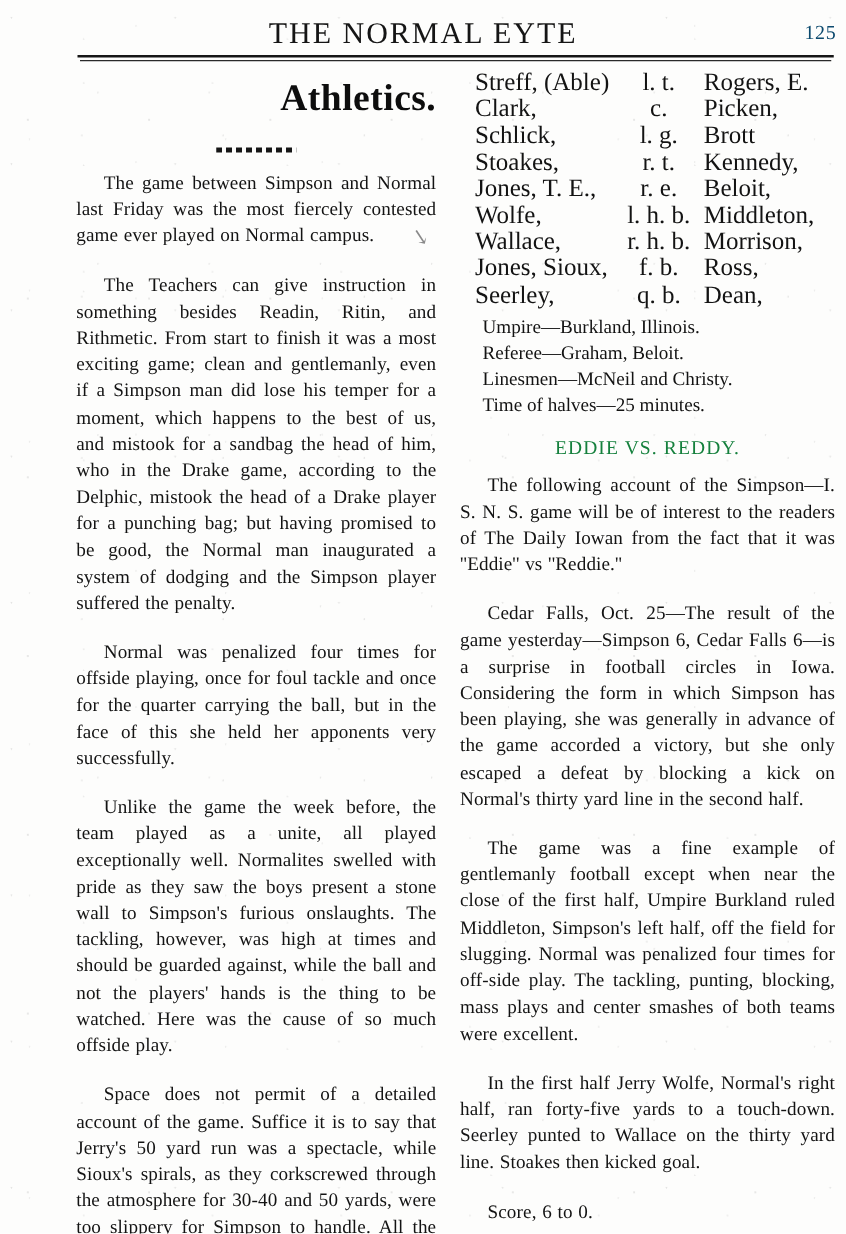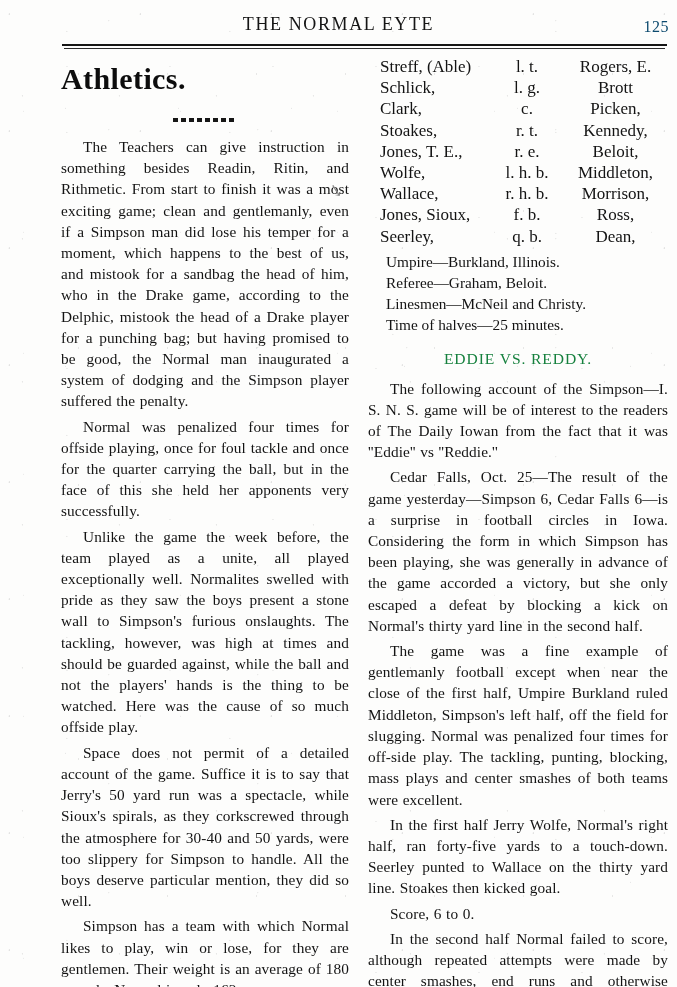--- a/index.html
+++ b/index.html
@@ -41,21 +41,21 @@
   #masthead {
     position: absolute;
     left: 0; right: 0; top: 14px;
     height: 40px;
   }
   .head-title {
     position: absolute;
     left: 0; right: 0;
     top: 0;
     text-align: center;
-    font-size: 18px;
+    font-size: 24px;
     letter-spacing: 1.6px;
     font-family: "Liberation Serif", "DejaVu Serif", serif;
     color: #151515;
   }
   .head-folio {
     position: absolute;
     right: 8px;
     top: 4px;
     font-size: 16px;
     letter-spacing: .5px;
@@ -88,21 +88,21 @@
     left: 368px;
     top: 56px;
     width: 300px;
   }
 
   h1.section-title {
     margin: 0;
     padding: 0;
     font-size: 30px;
     font-weight: bold;
-    text-align: left;
+    text-align: right;
     letter-spacing: .4px;
     font-family: "Liberation Serif", "DejaVu Serif", serif;
     color: #0d0d0d;
   }
   .dash-rule {
     margin: 22px auto 14px auto;
     width: 64px;
     height: 4px;
     background: repeating-linear-gradient(
       to right,
@@ -122,43 +122,43 @@
   p.body {
     margin: 0 0 0 0;
     text-indent: 22px;
     text-align: justify;
     font-size: 15.3px;
     line-height: 21.2px;
     letter-spacing: .1px;
     word-spacing: .6px;
     color: #131313;
   }
-  p.body + p.body { margin-top: 4px; }
+  p.body + p.body { margin-top: 18px; }
 
   h2.sub-title {
     margin: 14px 0 10px 0;
     font-size: 15.6px;
     font-weight: normal;
     text-align: center;
     letter-spacing: .9px;
     color: #15803d;
   }
 
   
   .lineup {
     width: 100%;
     border-collapse: collapse;
-    font-size: 17px;
+    font-size: 20px;
     line-height: 21.2px;
     color: #131313;
   }
   .lineup td { padding: 0; vertical-align: baseline; }
   .lineup td.home   { width: 41%; text-align: left;   padding-left: 12px; }
   .lineup td.pos    { width: 24%; text-align: center; }
-  .lineup td.away   { width: 35%; text-align: center; }
+  .lineup td.away   { width: 35%; text-align: left; }
 
   .officials {
     margin-top: 4px;
     font-size: 15.3px;
     line-height: 21.2px;
     color: #131313;
     padding-left: 18px;
   }
   .officials div { white-space: nowrap; }
 </style>
@@ -180,46 +180,47 @@
 
   <div id="col-left">
 
     <h1 class="section-title">Athletics.</h1>
 
     <div style="position:relative;">
       <div class="dash-rule"></div>
       <div class="stray-mark">↘</div>
     </div>
 
+    <p class="body">The game between Simpson and Normal last Friday was the most fiercely contested game ever played on Normal campus.</p>
     <p class="body">The Teachers can give instruction in something besides Readin, Ritin, and Rithmetic. From start to finish it was a most exciting game; clean and gentlemanly, even if a Simpson man did lose his temper for a moment, which happens to the best of us, and mistook for a sandbag the head of him, who in the Drake game, according to the Delphic, mistook the head of a Drake player for a punching bag; but having promised to be good, the Normal man inaugurated a system of dodging and the Simpson player suffered the penalty.</p>
     <p class="body">Normal was penalized four times for offside playing, once for foul tackle and once for the quarter carrying the ball, but in the face of this she held her apponents very successfully.</p>
     <p class="body">Unlike the game the week before, the team played as a unite, all played exceptionally well. Normalites swelled with pride as they saw the boys present a stone wall to Simpson's furious onslaughts.  The tackling, however, was high at times and should be guarded against, while the ball and not the players' hands is the thing to be watched.  Here was the cause of so much offside play.</p>
     <p class="body">Space does not permit of a detailed account of the game.  Suffice it is to say that Jerry's 50 yard run was a spectacle, while Sioux's spirals, as they corkscrewed through the atmosphere for 30-40 and 50 yards, were too slippery for Simpson to handle.  All the boys deserve particular mention, they did so well.</p>
     <p class="body">Simpson has a team with which Normal likes to play, win or lose, for they are gentlemen.  Their weight is an average of 180 pounds, Normal is only 162.</p>
 
   </div>
 
   <div id="col-right">
 
     <table class="lineup">
       <tbody id="lineup-body">
           <tr>
             <td class="home">Streff, (Able)</td>
             <td class="pos">l. t.</td>
             <td class="away">Rogers, E.</td>
           </tr>
           <tr>
+            <td class="home">Clark,</td>
+            <td class="pos">c.</td>
+            <td class="away">Picken,</td>
+          </tr>
+          <tr>
             <td class="home">Schlick,</td>
             <td class="pos">l. g.</td>
             <td class="away">Brott</td>
-          </tr>
-          <tr>
-            <td class="home">Clark,</td>
-            <td class="pos">c.</td>
-            <td class="away">Picken,</td>
           </tr>
           <tr>
             <td class="home">Stoakes,</td>
             <td class="pos">r. t.</td>
             <td class="away">Kennedy,</td>
           </tr>
           <tr>
             <td class="home">Jones, T. E.,</td>
             <td class="pos">r. e.</td>
             <td class="away">Beloit,</td>

